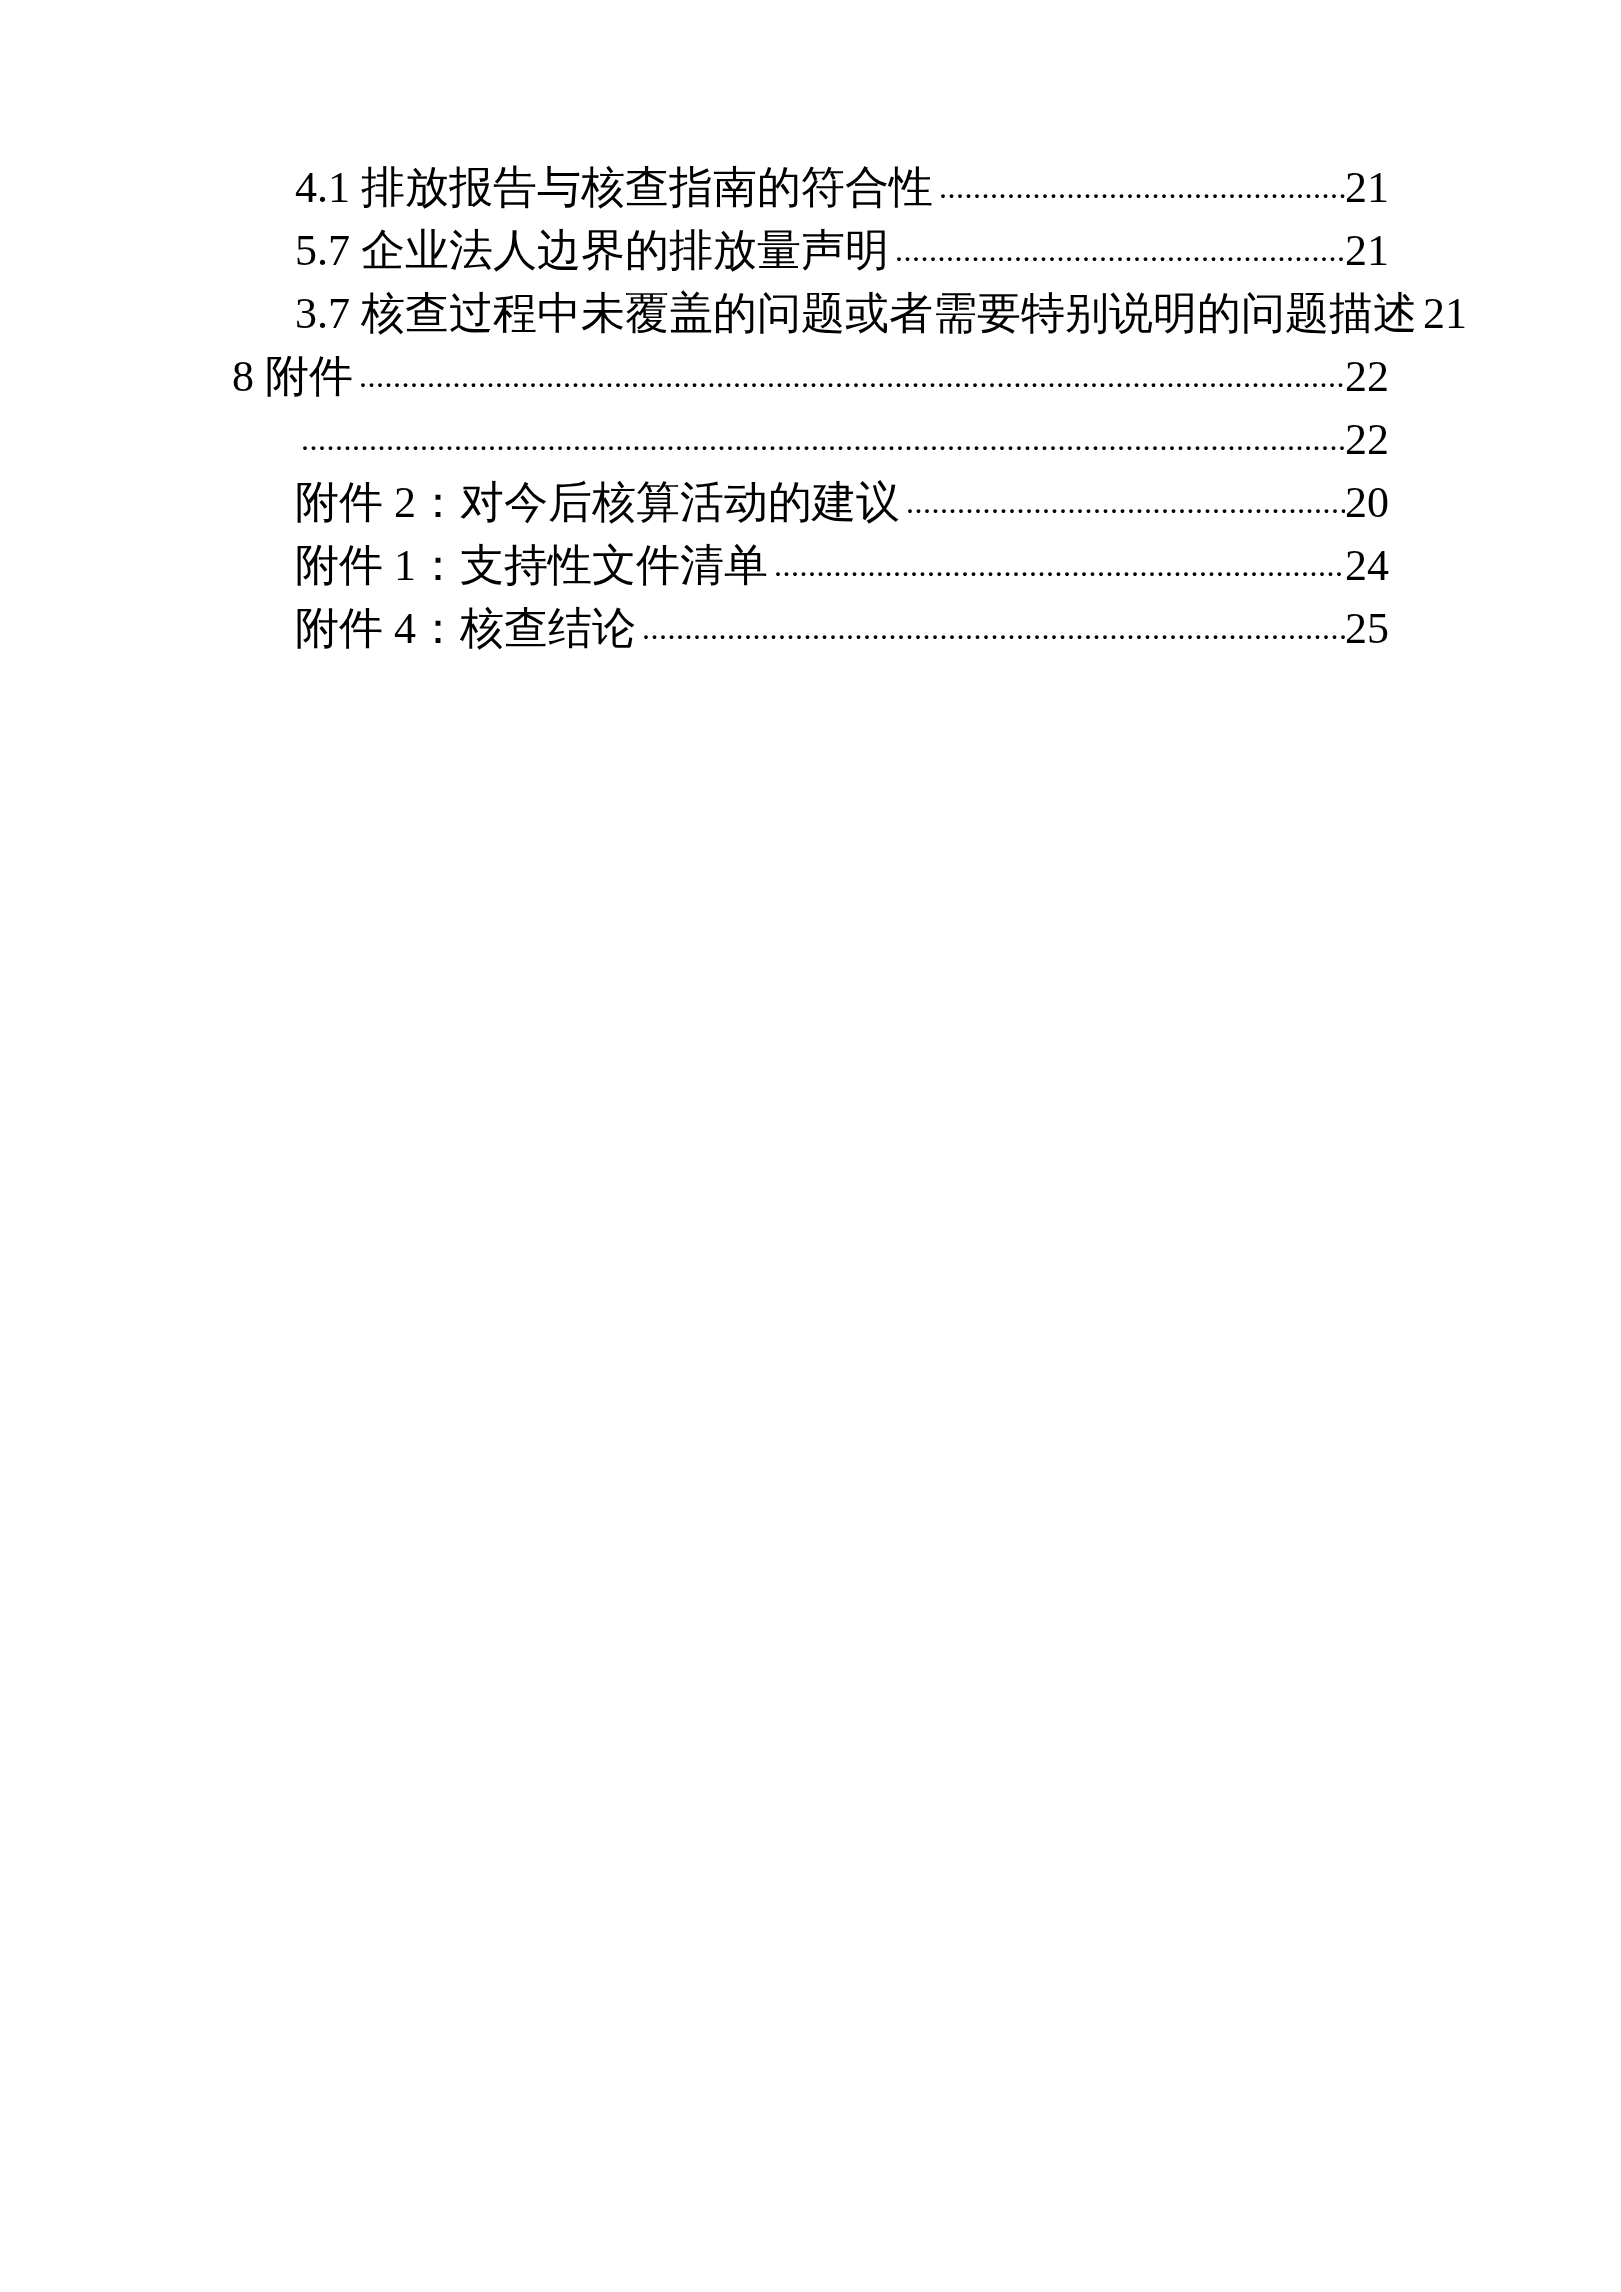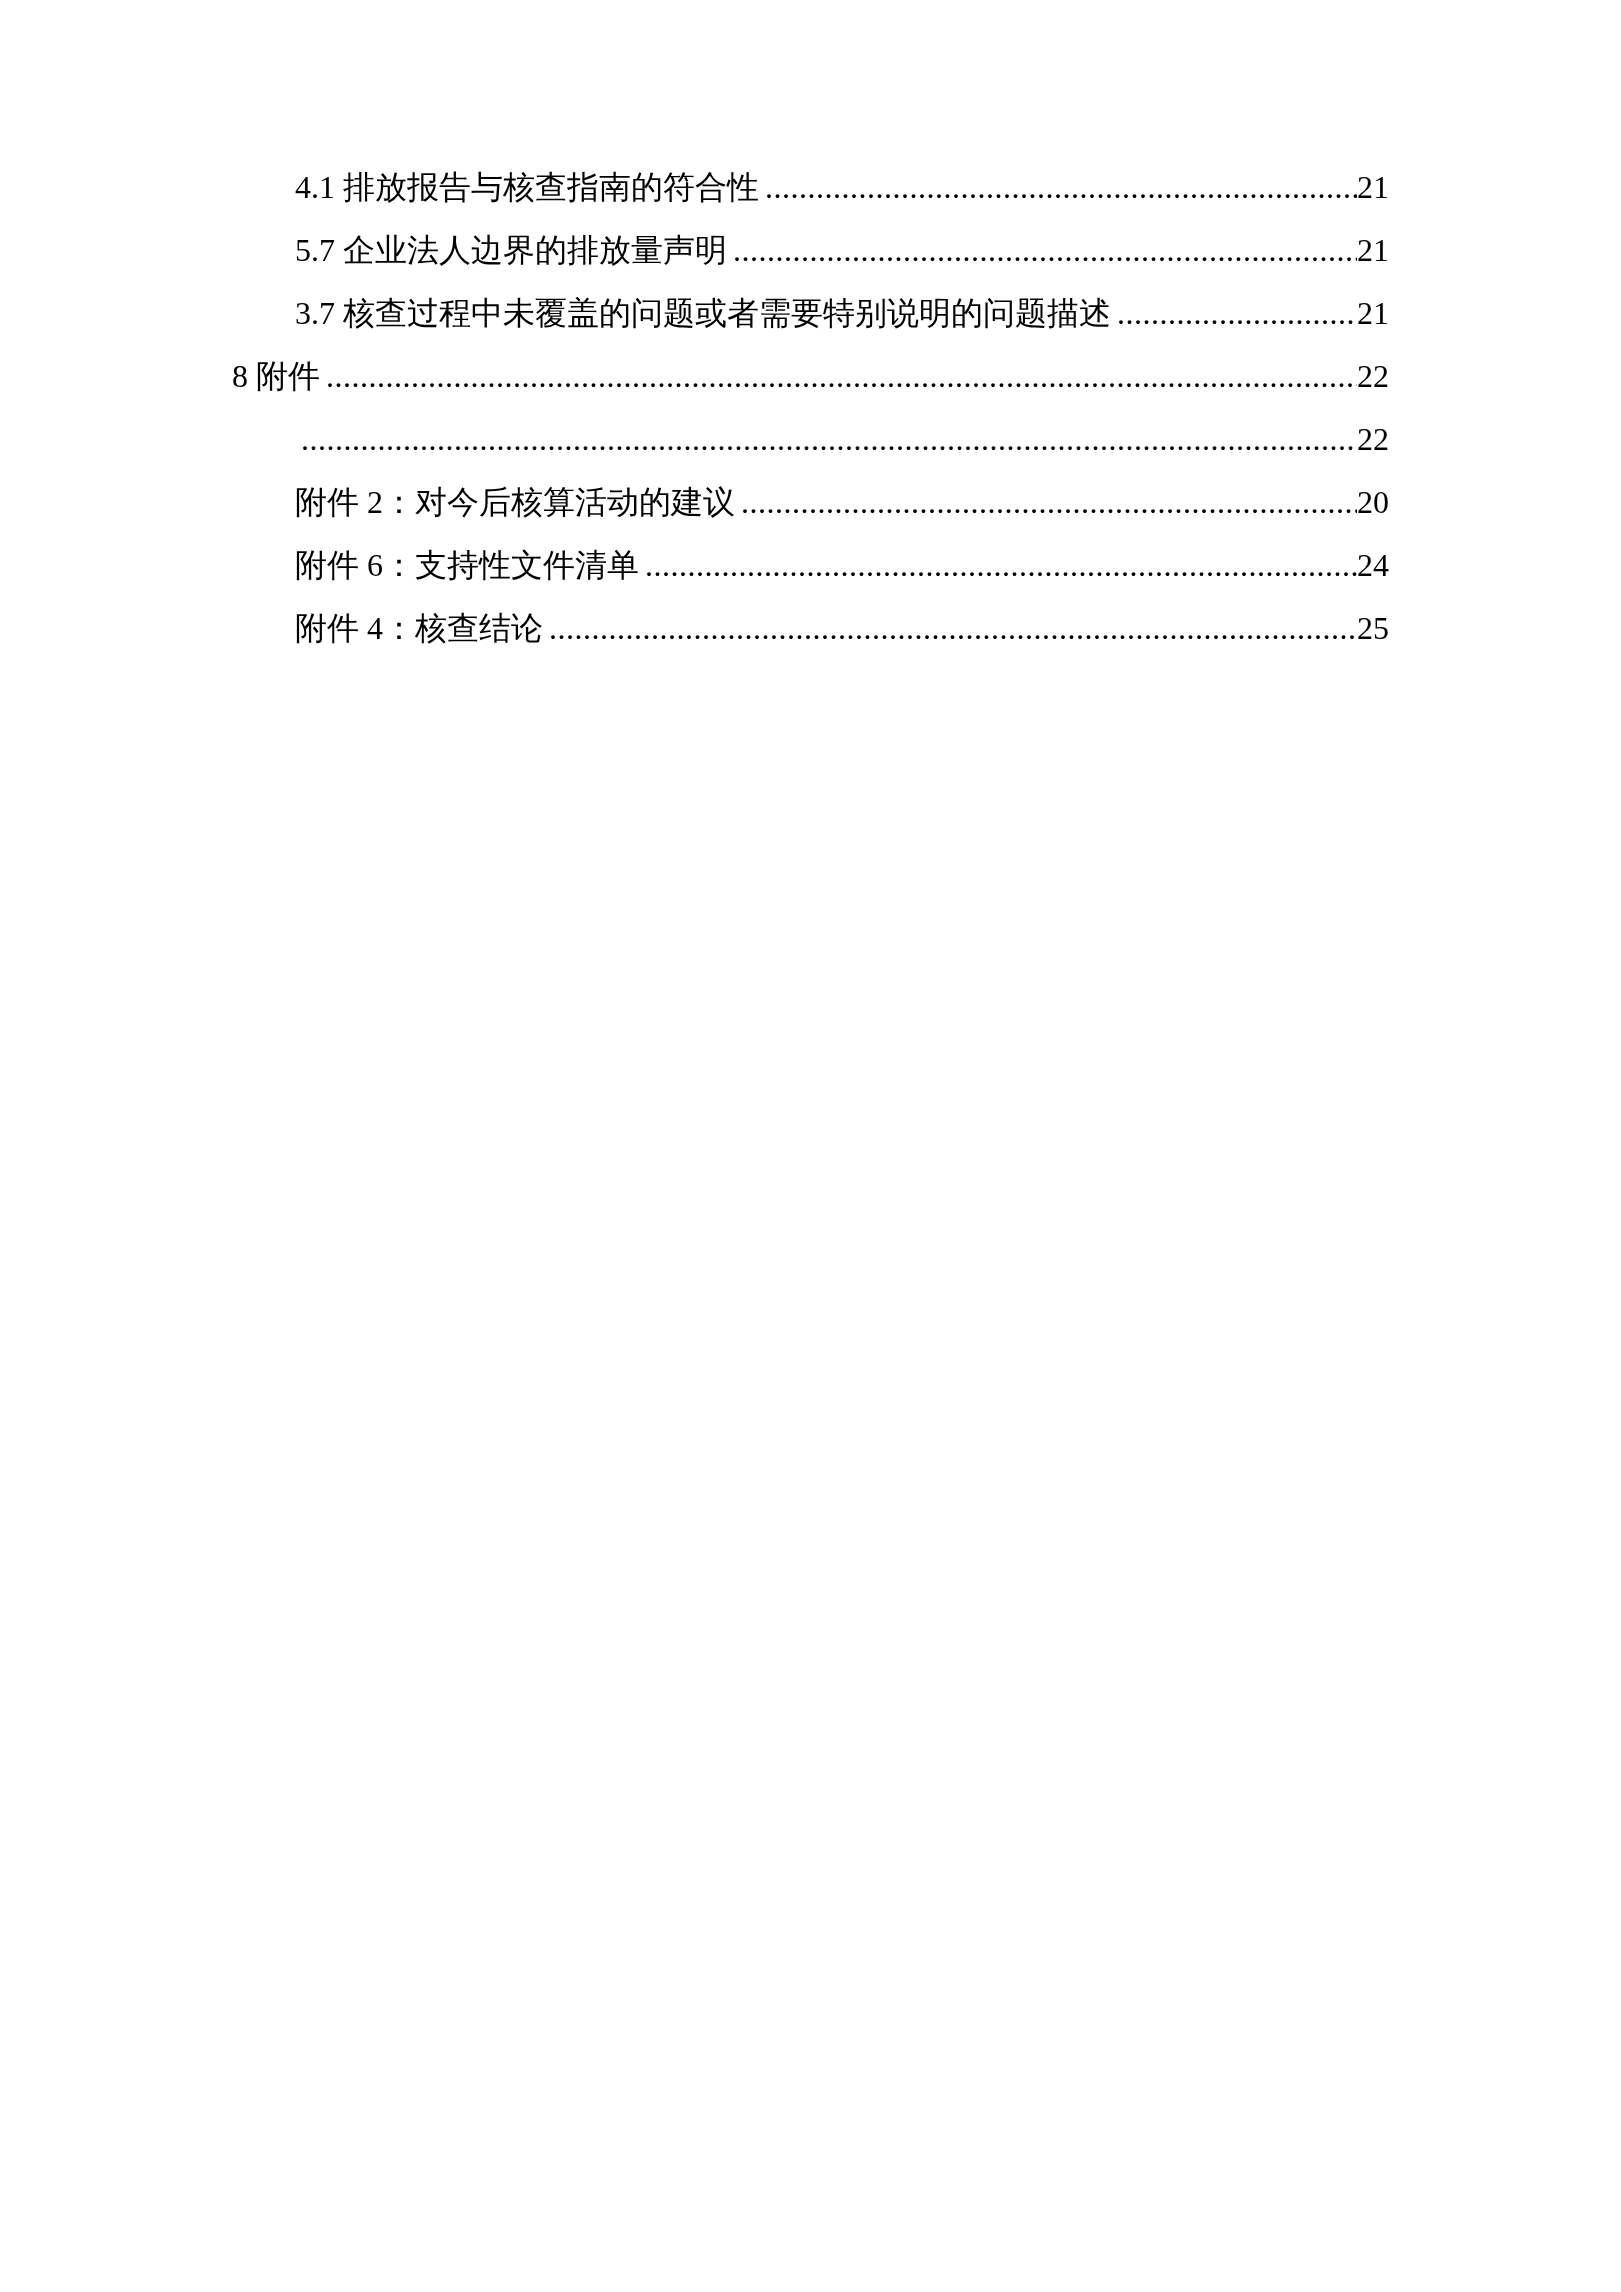--- a/index.html
+++ b/index.html
@@ -24,21 +24,21 @@
     position: absolute;
     left: 232px;
     top: 156px;
     width: 1157px;
   }
   .toc-row {
     display: flex;
     align-items: flex-end;
     height: 63px;
     line-height: 63px;
-    font-size: 32px;
+    font-size: 44px;
     white-space: nowrap;
   }
   .toc-row.lvl2 {
     padding-left: 63px;
   }
   .toc-label {
     flex: 0 0 auto;
   }
   .leader {
     flex: 1 1 auto;
@@ -92,21 +92,21 @@
       <span class="pagenum">22</span>
     </div>
 
     <div class="toc-row lvl2">
       <span class="toc-label">附件 2：对今后核算活动的建议</span>
       <span class="leader"></span>
       <span class="pagenum">20</span>
     </div>
 
     <div class="toc-row lvl2">
-      <span class="toc-label">附件 6：支持性文件清单</span>
+      <span class="toc-label">附件 1：支持性文件清单</span>
       <span class="leader"></span>
       <span class="pagenum">24</span>
     </div>
 
     <div class="toc-row lvl2">
       <span class="toc-label">附件 4：核查结论</span>
       <span class="leader"></span>
       <span class="pagenum">25</span>
     </div>
 

